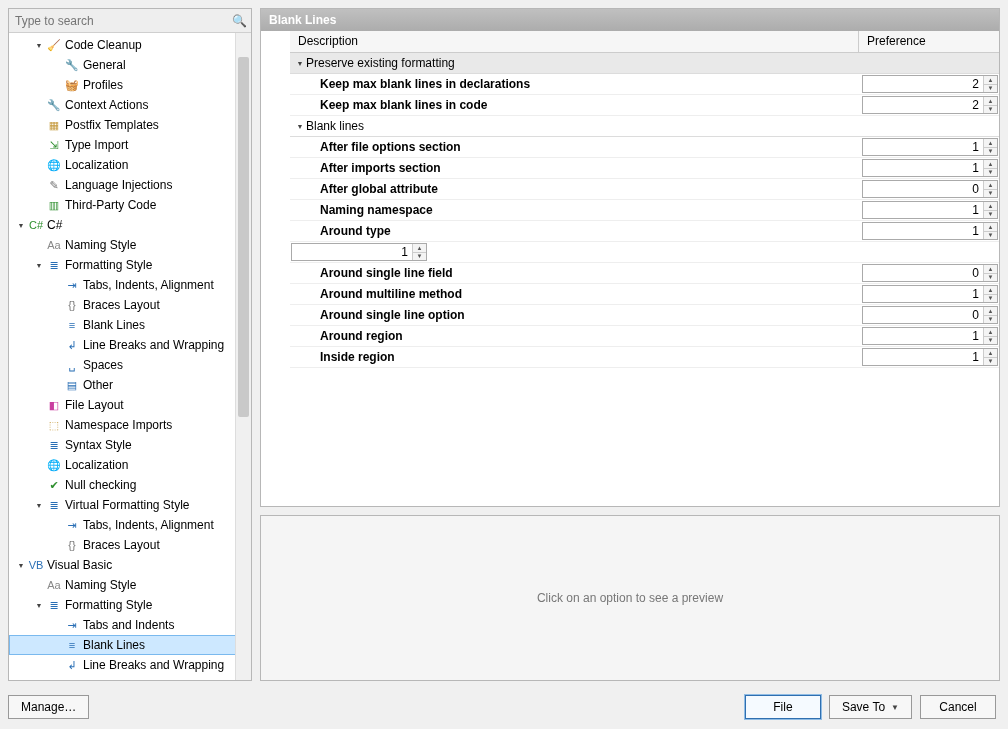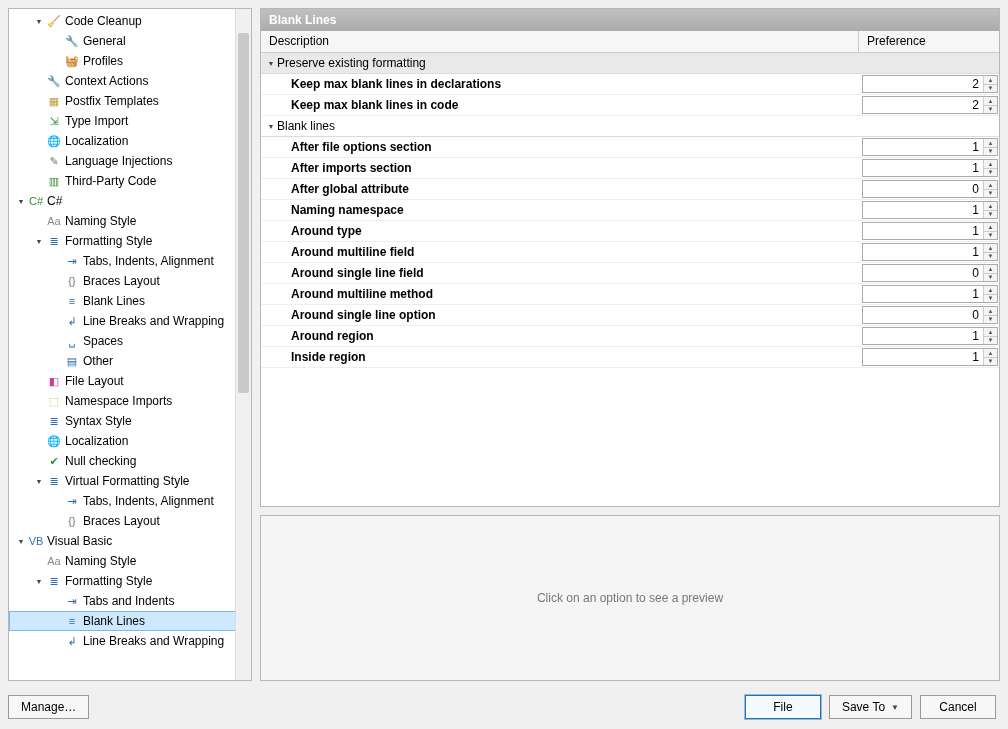--- a/index.html
+++ b/index.html
@@ -134,20 +134,21 @@
     font-size: 12px;
     padding: 4px 8px;
     height: 22px;
     display:flex;align-items:center;
   }
   .grid {
     flex: 1;
     overflow: auto;
     display:flex;
     flex-direction:column;
+    margin-left:29px;
   }
   .grid-header {
     display: flex;
     height: 22px;
     background: #f6f6f6;
     border-bottom: 1px solid #ccc;
   }
   .gh-desc { flex: 1; padding: 3px 8px; border-right: 1px solid #ccc; }
   .gh-pref { width: 140px; padding: 3px 8px; }
   .group-row {
@@ -267,20 +268,24 @@
   .ic-loc{color:#c59a3e;}
   .ic-null{color:#2f8f2f;}
   .ic-vb{color:#2a6fb5;}
 </style>
 </head>
 <body>
 
 <div class="main-area">
 
   <div class="left-panel">
+    <div class="search-row">
+      <input class="search-input" placeholder="Type to search" style="">
+      <span class="search-icon">🔍</span>
+    </div>
     <div class="tree-wrap">
       <div class="tree" id="tree">
           <div class="tree-item" style="padding-left: 24px;">
             <span class="arrow open"></span>
             <span class="ticon ic-broom">🧹</span>
             <span>Code Cleanup</span>
           </div>
           <div class="tree-item" style="padding-left: 42px;">
             <span class="arrow hidden"></span>
             <span class="ticon ic-wrench">🔧</span>
@@ -538,21 +543,20 @@
               <div class="spin">
                 <div class="spin-val">1</div>
                 <div class="spin-btns">
                   <div class="spin-btn">▲</div>
                   <div class="spin-btn">▼</div>
                 </div>
               </div>
             </div>
           </div>
           <div class="data-row">
-            <div class="dr-desc">Around multiline field</div>
             <div class="dr-pref">
               <div class="spin">
                 <div class="spin-val">1</div>
                 <div class="spin-btns">
                   <div class="spin-btn">▲</div>
                   <div class="spin-btn">▼</div>
                 </div>
               </div>
             </div>
           </div>

